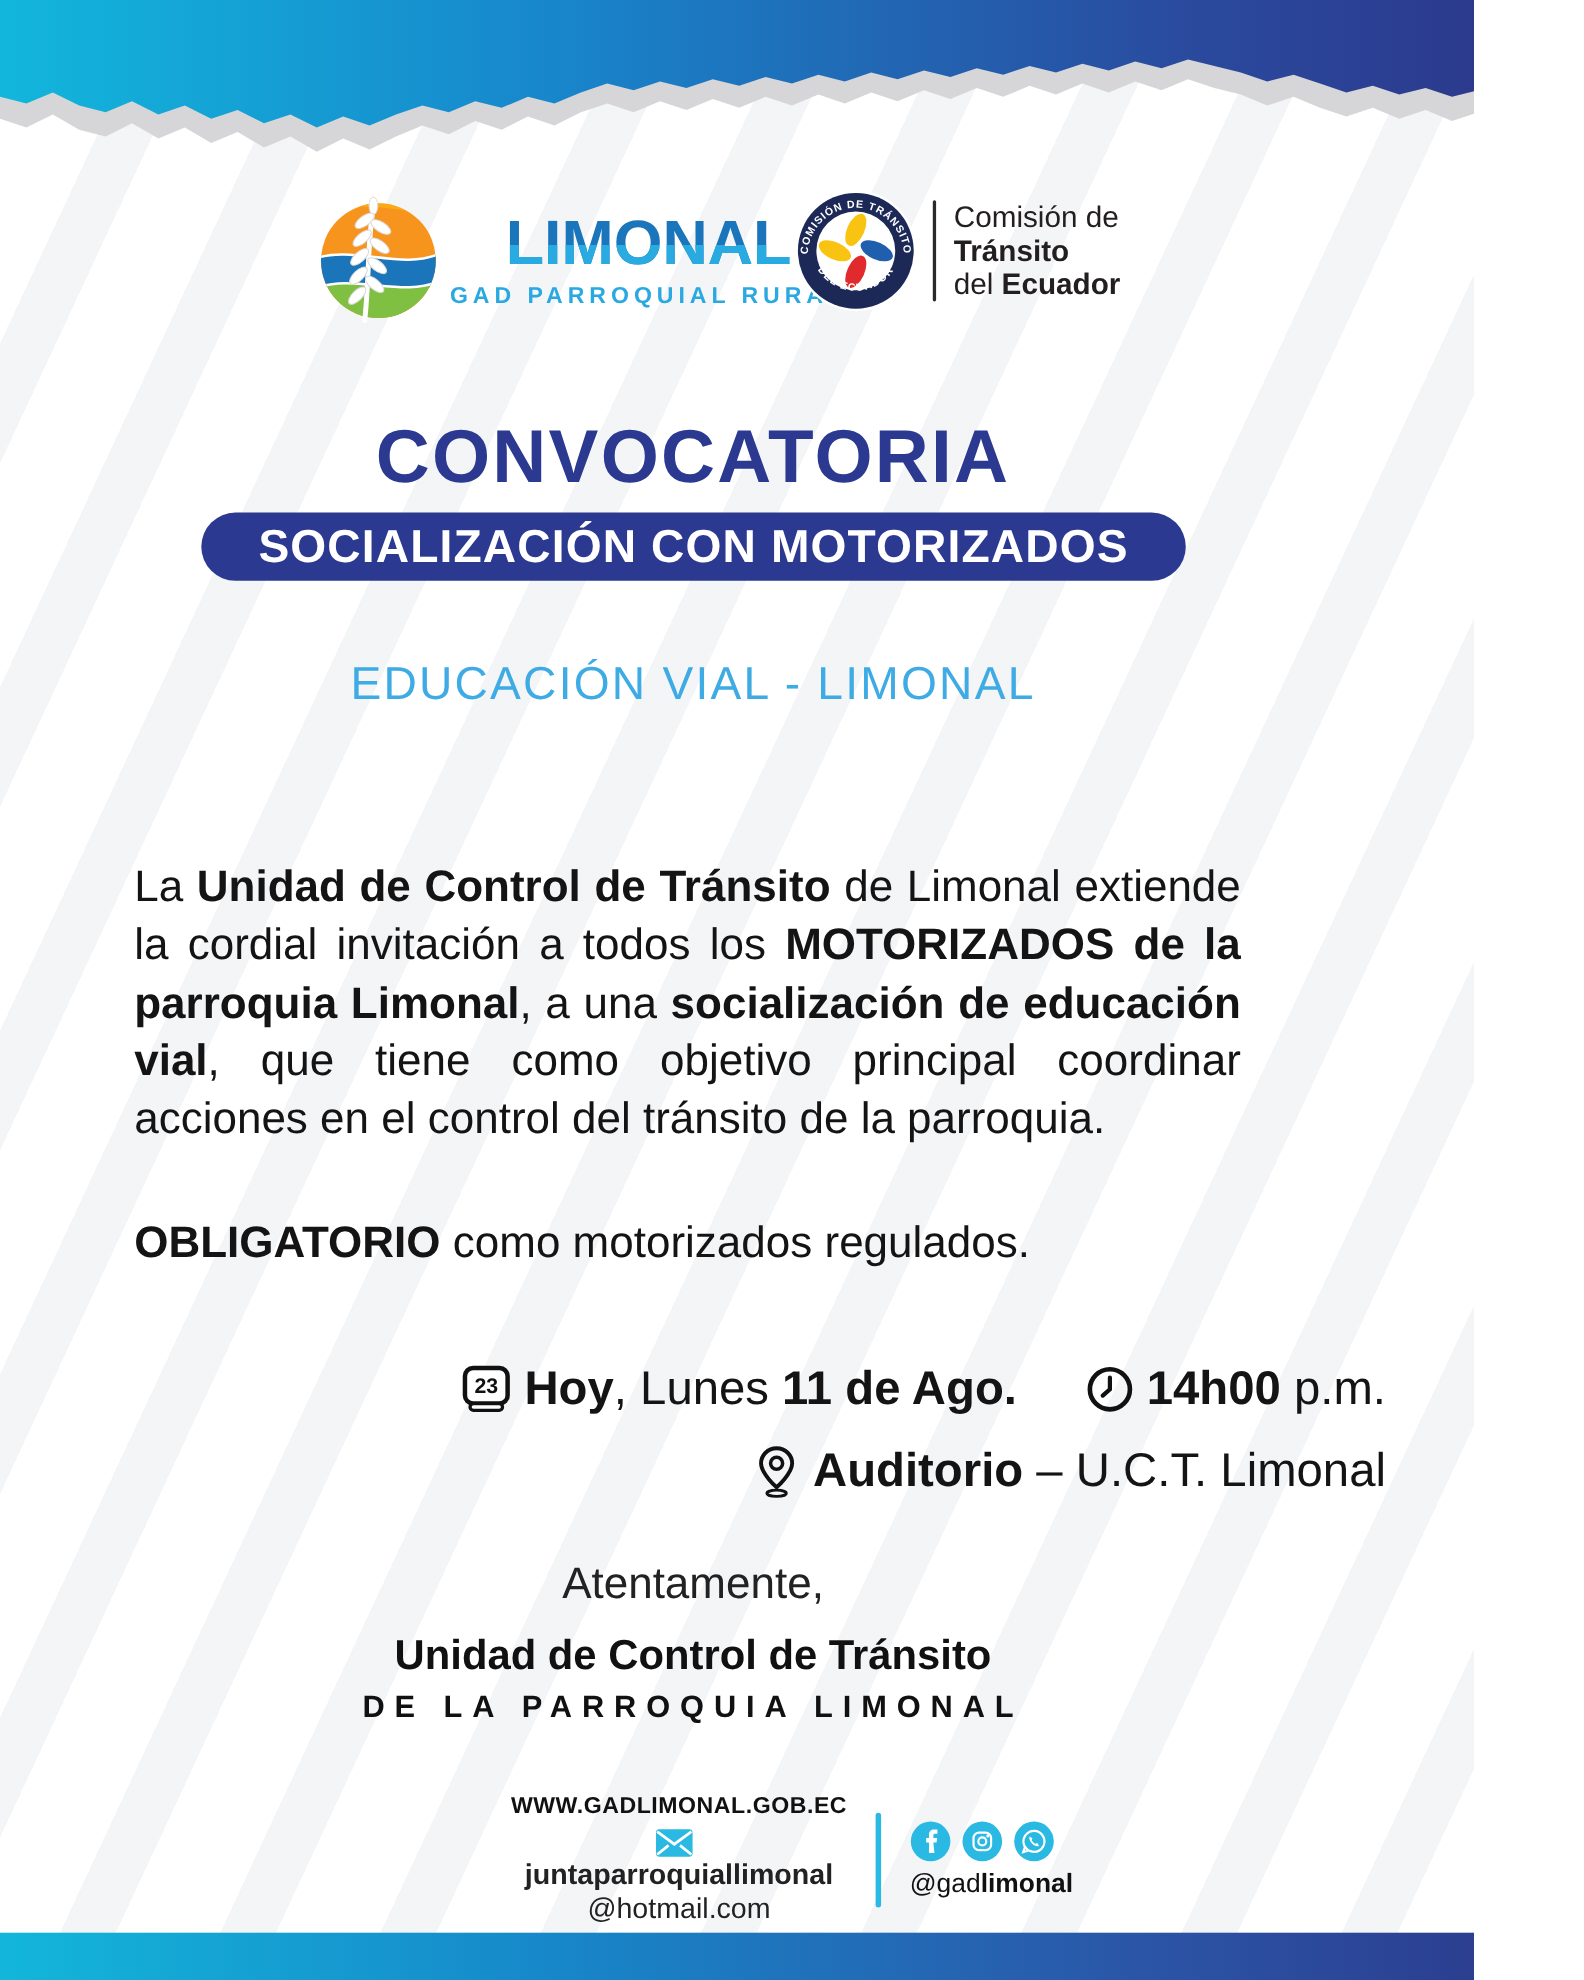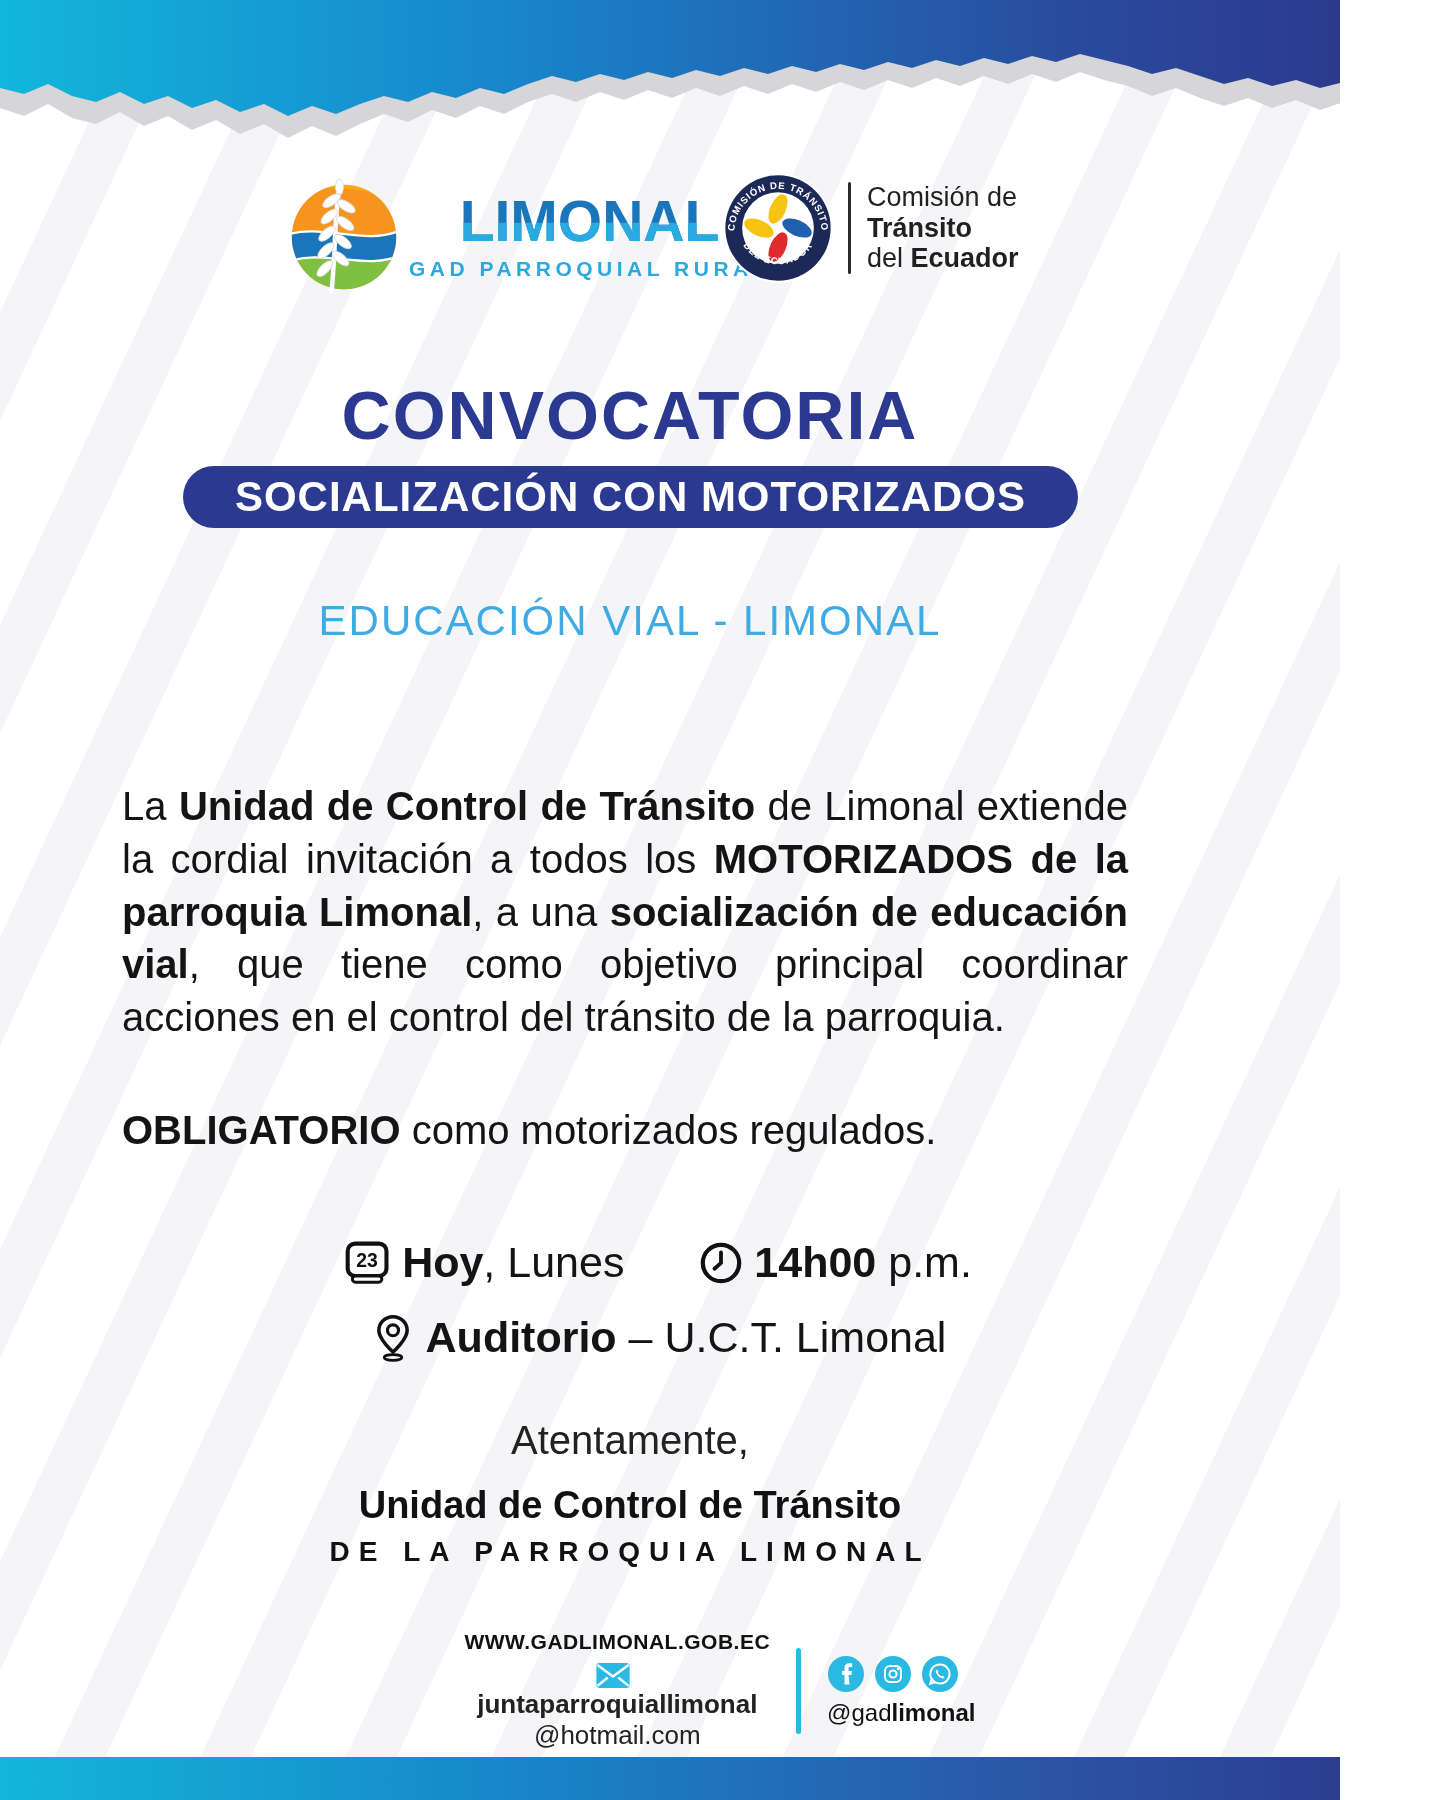--- a/index.html
+++ b/index.html
@@ -40,21 +40,21 @@
   }
   .title-sub{top:549px;font-size:42px;font-weight:400;letter-spacing:2px;color:#3fabe4;margin-top:48px;}
   
   .body-par{
     position:absolute;left:122px;top:740px;width:1006px;
     font-size:40px;line-height:1.32;text-align:justify;color:#141414;
   }
   .b{font-weight:800;}
   .oblig{position:absolute;left:122px;top:1068px;width:1006px;font-size:40px;color:#141414;text-align:left;}
   
-  .event-line{display:flex;align-items:center;justify-content:center;font-size:43px;color:#141414;margin-left:28px;}
+  .event-line{display:flex;align-items:center;justify-content:flex-end;font-size:43px;color:#141414;}
   .event-line .ico{display:inline-flex;margin-right:10px;}
   .ev1{top:1238px;}
   .ev2{top:1312px;}
   .gap{display:inline-block;width:62px;}
   
   .salutation{top:1418px;font-size:40px;color:#222222;}
   .sig1{top:1484px;font-size:38px;font-weight:800;color:#111111;}
   .sig2{top:1536px;font-size:28px;font-weight:800;letter-spacing:9px;color:#111111;}
   
   .footer{position:absolute;left:0;top:1630px;width:1440px;display:flex;justify-content:center;align-items:center;}
@@ -165,20 +165,21 @@
   <div class="col event-line ev1">
     <span class="ico">
       <svg width="48" height="48" viewBox="0 0 26 26">
         <rect x="2" y="2.5" width="21" height="17.5" rx="4" fill="#ffffff" stroke="#111111" stroke-width="2.2"></rect>
         <rect x="4.5" y="20" width="16" height="3.4" rx="1.7" fill="#ffffff" stroke="#111111" stroke-width="1.6"></rect>
         <text x="12.5" y="15" font-size="10.5" font-weight="bold" text-anchor="middle" fill="#111111">23</text>
       </svg>
     </span>
       <span class="b">Hoy</span>
       <span style="white-space:pre;">, Lunes </span>
+      <span class="b">11 de Ago.</span>
       <span class="gap"></span>
       <span class="ico">
       <svg width="46" height="46" viewBox="0 0 24 24">
         <circle cx="12" cy="12" r="9.5" fill="none" stroke="#111111" stroke-width="2.2"></circle>
         <path d="M12,6.5 L12,12 L8.6,15" fill="none" stroke="#111111" stroke-width="2" stroke-linecap="round"></path>
       </svg>
     </span>
       <span class="b">14h00</span>
       <span style="white-space:pre;"> p.m.</span>
   </div>

